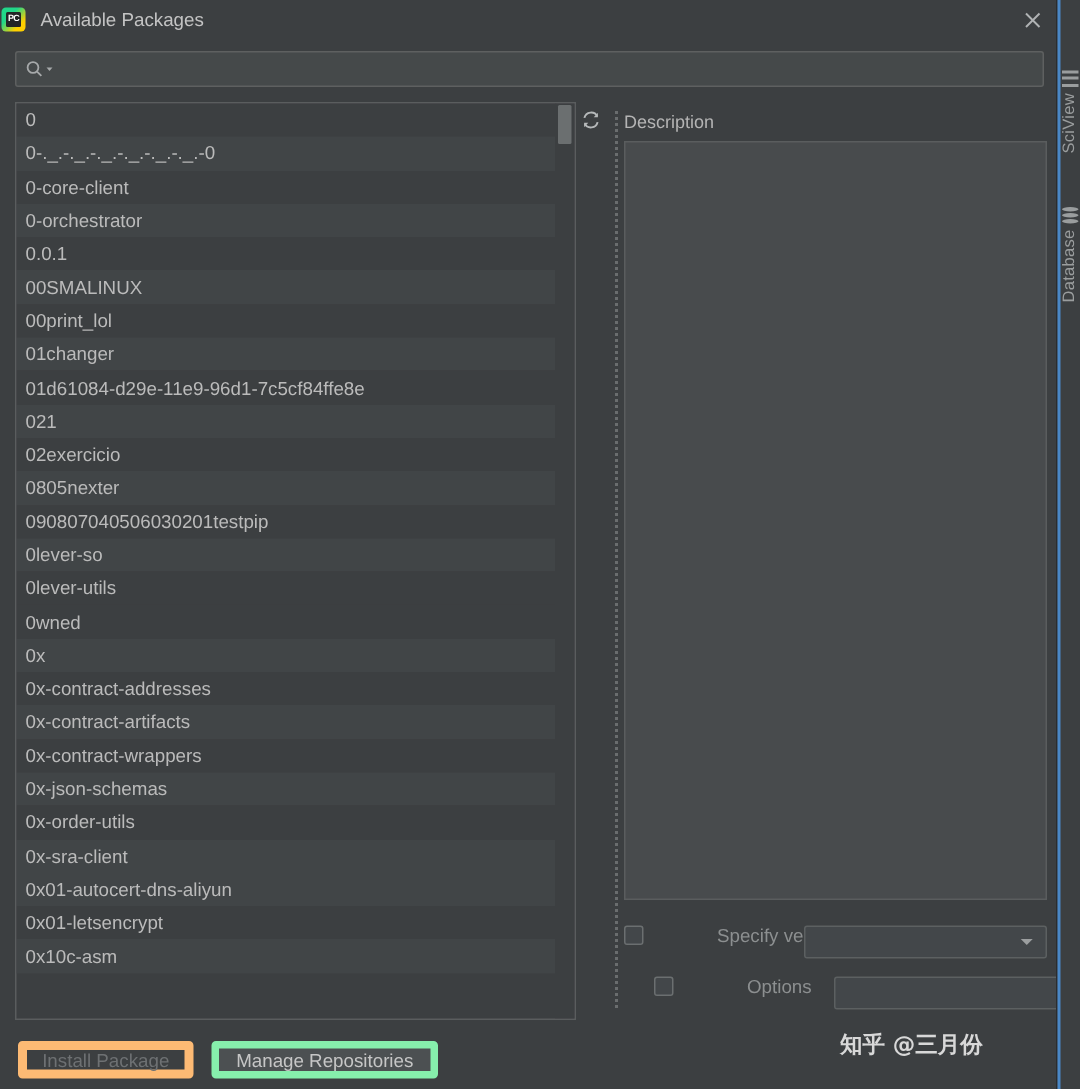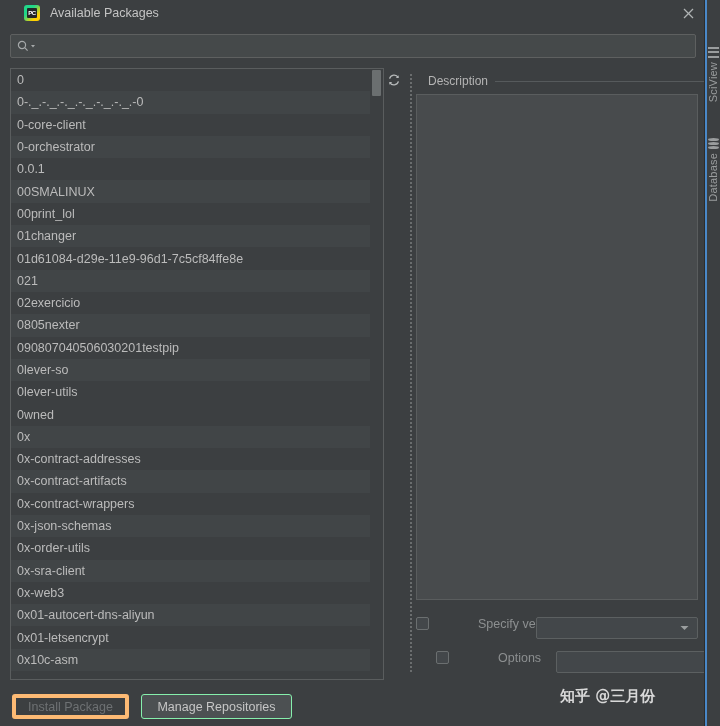--- a/index.html
+++ b/index.html
@@ -20,21 +20,21 @@
 
   
   .titlebar {
     position: absolute;
     top: 0; left: 0;
     width: 704px;
     height: 26px;
     background: #3c3f41;
     display: flex;
     align-items: center;
-    padding-left: 24px;
+    padding-left: 1px;
   }
 
   .app-icon {
     width: 16px;
     height: 16px;
     border-radius: 3px;
     background: linear-gradient(135deg, #21d789 0%, #21d789 35%, #ffd000 75%, #ffd000 100%);
     position: relative;
     flex: none;
   }
@@ -199,26 +199,27 @@
     width: 2px;
     height: 2px;
     background: #6a6d6e;
     flex: none;
   }
 
   
   .desc-header {
     position: absolute;
     top: 74px;
-    left: 428px;
+    left: 416px;
     width: 282px;
     height: 14px;
     display: flex;
-    align-items: center;
+    align-items: flex-start;
     gap: 7px;
+    flex-direction: column;
   }
   .desc-header-label {
     font-size: 12px;
     color: #b4b4b4;
     white-space: nowrap;
   }
   .desc-header-line {
     flex: 1;
     height: 1px;
     background: #565a5c;
@@ -297,30 +298,30 @@
     justify-content: center;
     font-size: 12.5px;
     white-space: nowrap;
     user-select: none;
   }
   .btn-install {
     top: 694px;
     left: 12px;
     width: 117px;
     background: transparent;
-    border: 4px solid #fdba74;
+    border: 6px solid #fdba74;
     color: #6e7173;
     cursor: default;
   }
   .btn-manage {
     top: 694px;
     left: 141px;
     width: 151px;
     background: #4c5052;
-    border: 1px solid #86efac;
+    border: 5px solid #86efac;
     color: #c6c6c6;
     cursor: pointer;
   }
 
   
   .side-strip {
     position: absolute;
     top: 0;
     left: 704px;
     width: 16px;
@@ -446,21 +447,20 @@
       <div class="pkg-row even">0lever-so</div>
       <div class="pkg-row odd">0lever-utils</div>
       <div class="pkg-row odd">0wned</div>
       <div class="pkg-row even">0x</div>
       <div class="pkg-row odd">0x-contract-addresses</div>
       <div class="pkg-row even">0x-contract-artifacts</div>
       <div class="pkg-row odd">0x-contract-wrappers</div>
       <div class="pkg-row even">0x-json-schemas</div>
       <div class="pkg-row odd">0x-order-utils</div>
       <div class="pkg-row even">0x-sra-client</div>
-      <div class="pkg-row odd">0x-web3</div>
       <div class="pkg-row even">0x01-autocert-dns-aliyun</div>
       <div class="pkg-row odd">0x01-letsencrypt</div>
       <div class="pkg-row even">0x10c-asm</div>
     </div>
   <div class="list-scrollbar">
     <div class="list-scrollbar-thumb"></div>
   </div>
 </div>
 
 <div class="refresh-btn">

